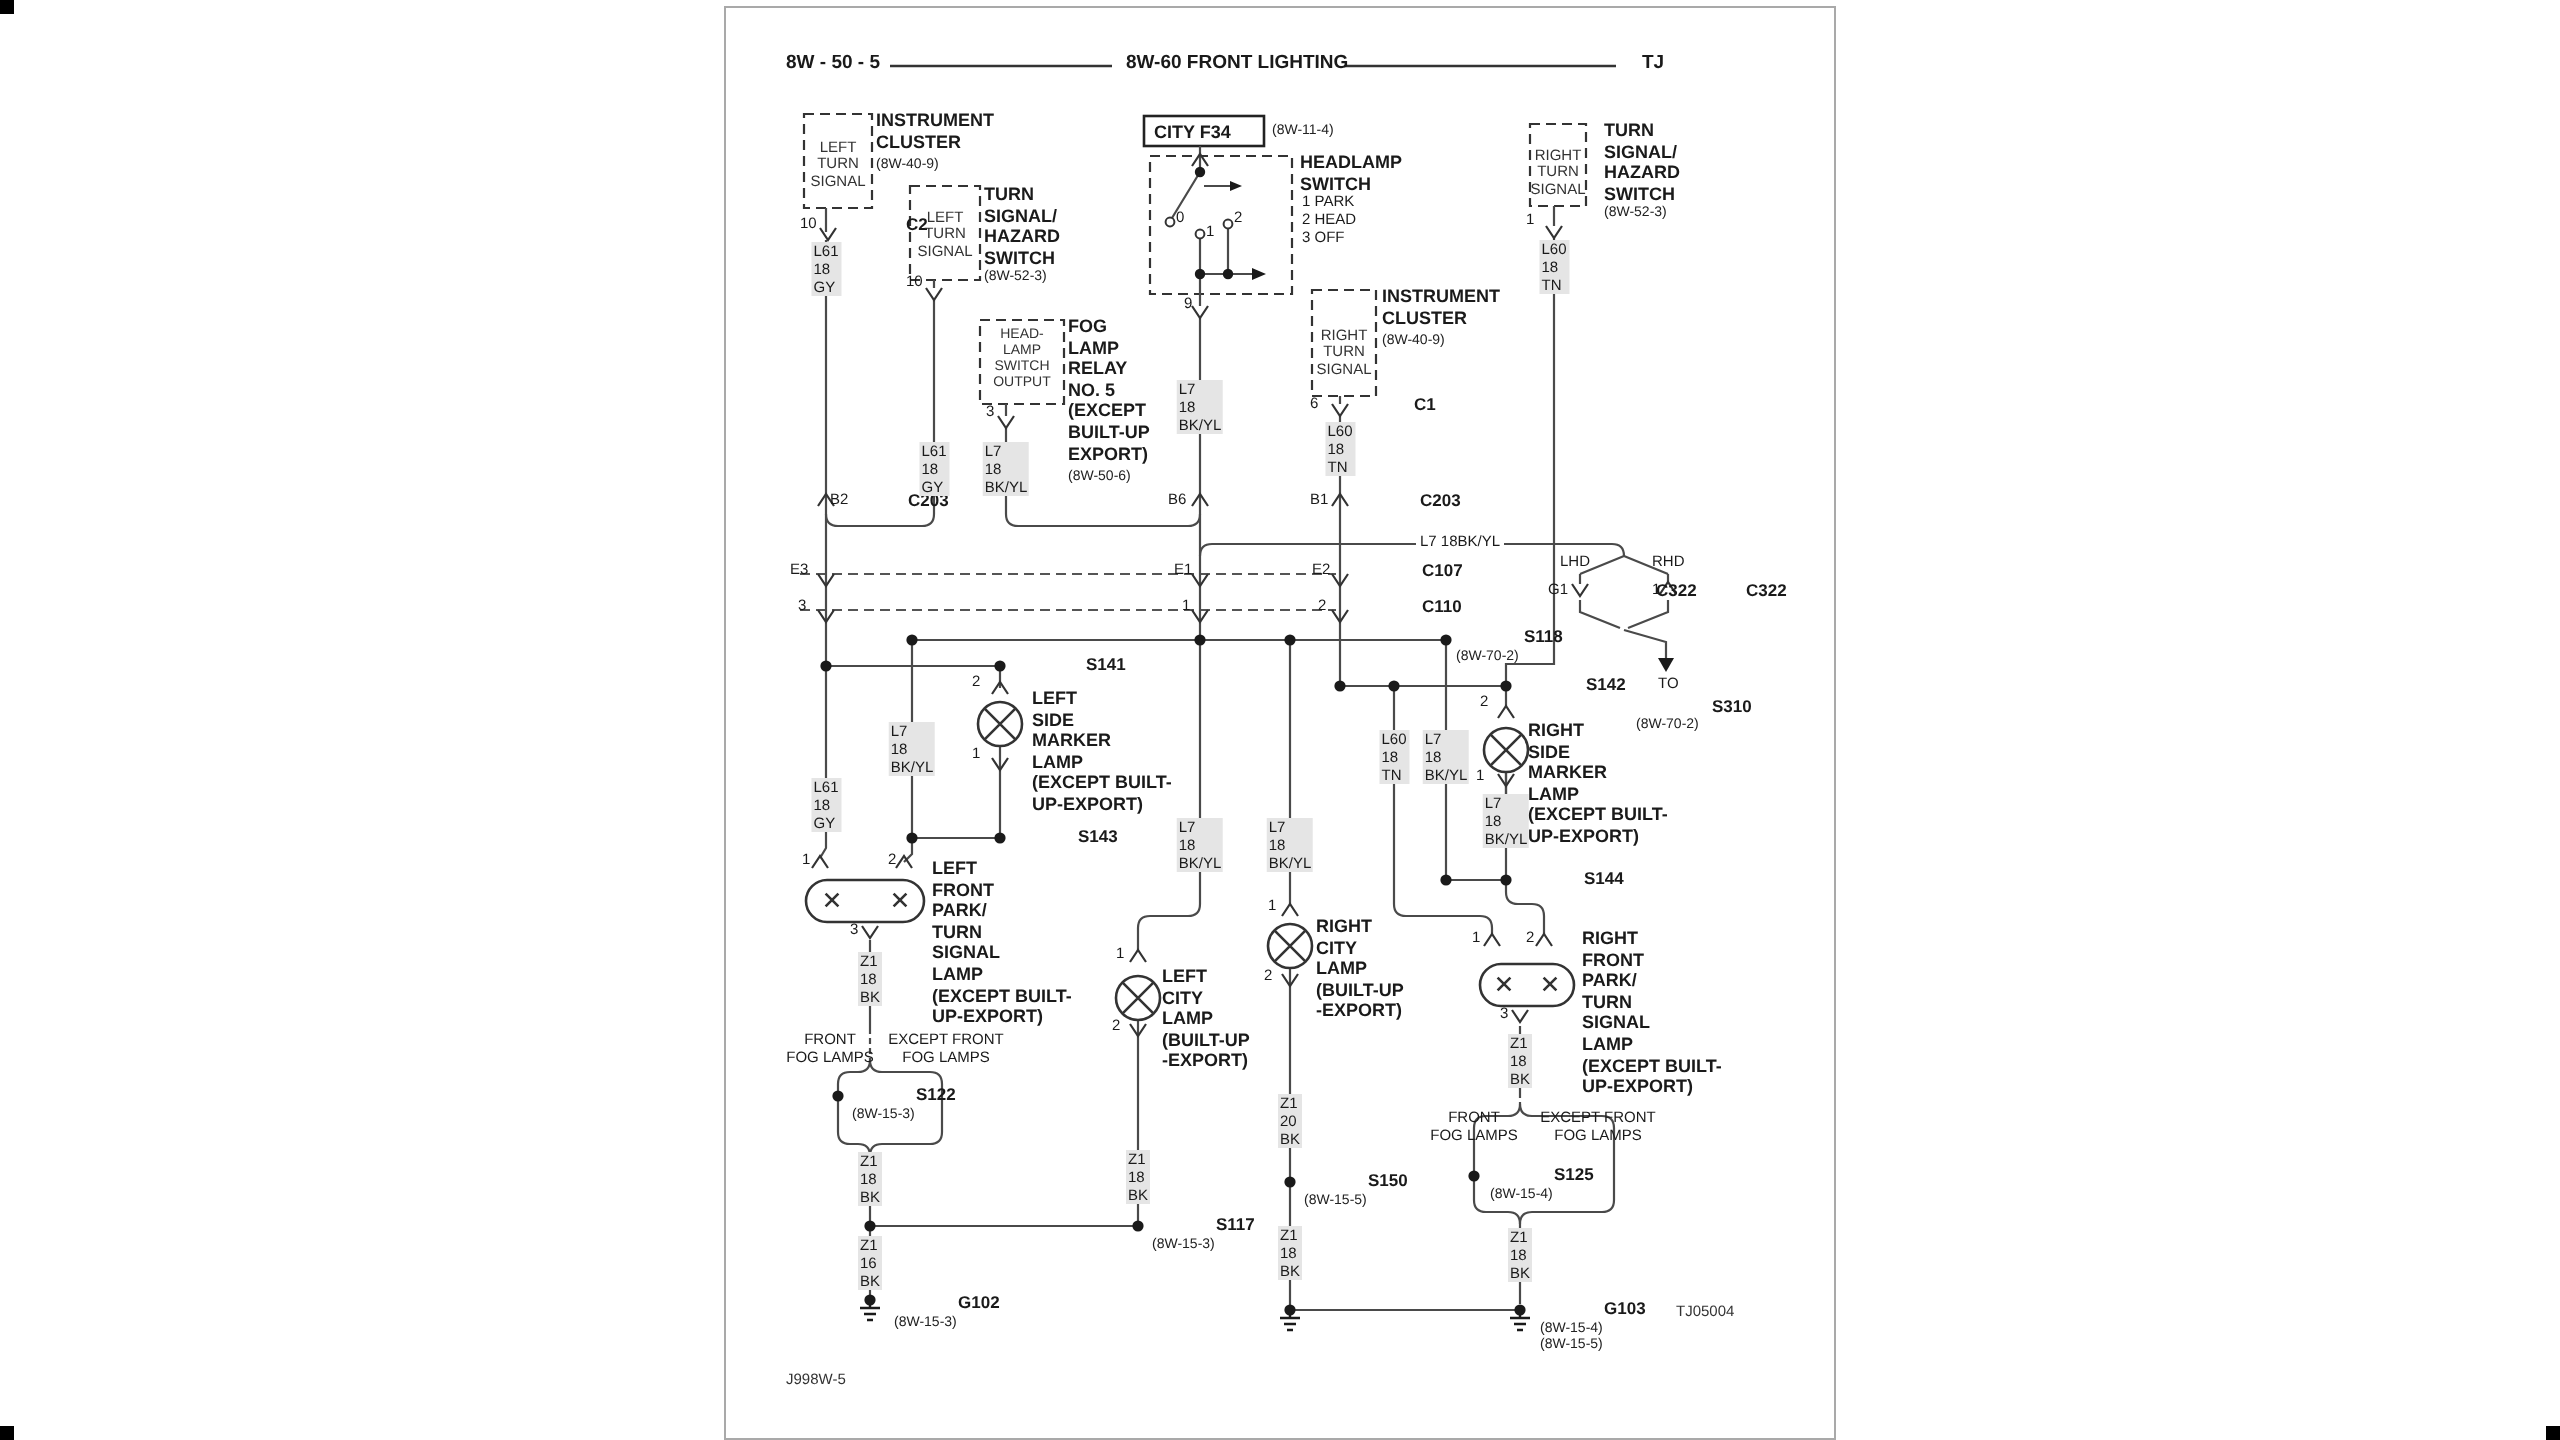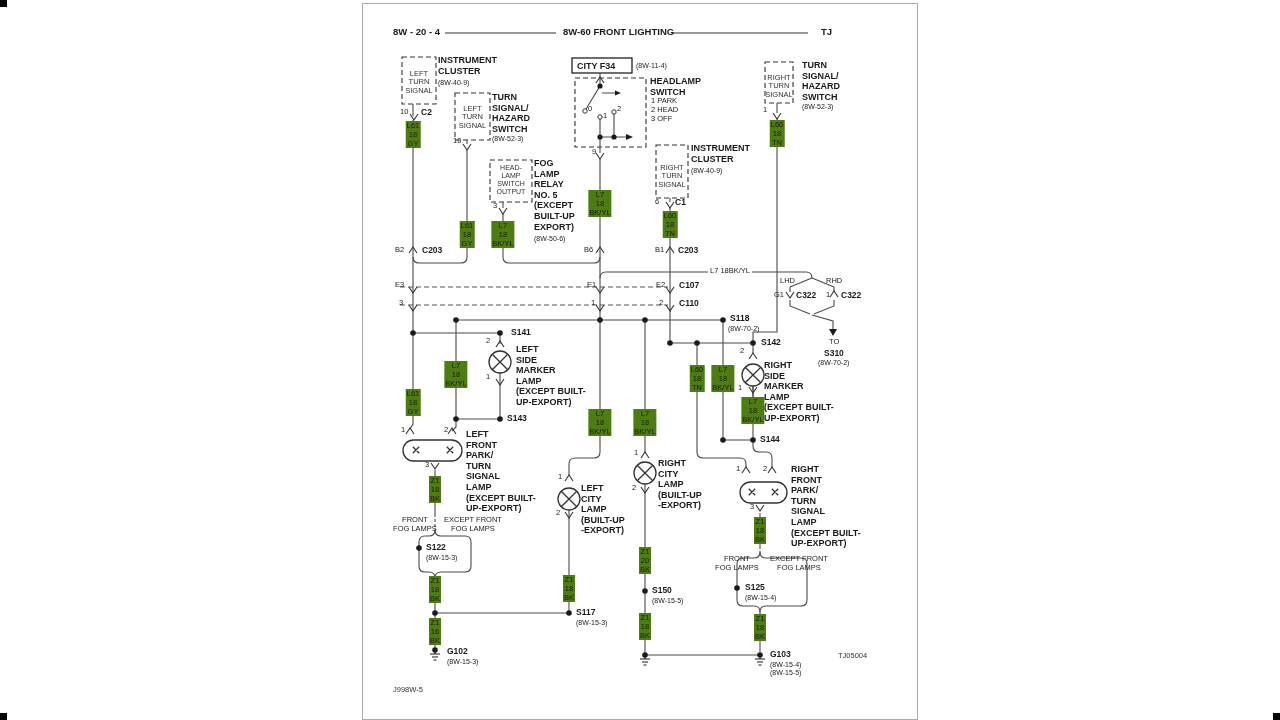--- a/index.html
+++ b/index.html
@@ -1,24 +1,24 @@
 <!DOCTYPE html>
 <html><head>
 <meta charset="utf-8">
 <style>
   html,body{margin:0;padding:0;background:#fff;}
   #app{position:relative;width:1280px;height:720px;background:#fff;overflow:hidden;
        font-family:"Liberation Sans",sans-serif;}
   svg{position:absolute;left:0;top:0;}
   .t{position:absolute;color:#1a1a1a;white-space:pre-line;line-height:1.18;}
   .n{font-size:9px;font-weight:bold;}
-  .sp{font-size:8.5px;font-weight:bold;}
+  .sp{font-size:8.5px;font-weight:bold;margin-left:32px;}
   .r{font-size:7px;color:#222;}
   .p{font-size:7.5px;}
-  .w{font-size:7.5px;background:#4d7c0f;text-align:center;transform:translateX(-50%);
+  .w{font-size:7.5px;background:#e5e5e5;text-align:left;transform:translateX(-50%);
      line-height:1.2;padding:0 1px;}
   .wb{font-size:7.5px;background:#fff;padding:0 2px;}
   .c{font-size:7.5px;text-align:center;transform:translateX(-50%);line-height:1.2;}
   .bx{font-size:7.5px;color:#333;text-align:center;line-height:1.13;}
   .bx4{font-size:7px;color:#333;text-align:center;line-height:1.13;}
   .hdr{font-size:9.5px;font-weight:bold;}
   .ft{font-size:7.5px;color:#333;}
 </style>
 </head>
 <body>
@@ -150,21 +150,21 @@
 
   <g stroke="#1a1a1a" stroke-width="1.2">
     <path d="M435,650 V654 M430,654 H440 M432,657 H438 M433.5,660 H436.5"></path>
     <path d="M645,655 V659 M640,659 H650 M642,662 H648 M643.5,665 H646.5"></path>
     <path d="M760,655 V659 M755,659 H765 M757,662 H763 M758.5,665 H761.5"></path>
   </g>
 
   <polygon points="829,329 837,329 833,336" fill="#1a1a1a"></polygon>
 </svg>
 
-<span class="t hdr" style="left:393px;top:26px">8W - 20 - 4</span>
+<span class="t hdr" style="left:393px;top:26px">8W - 50 - 5</span>
 <span class="t hdr" style="left:563px;top:26px">8W-60 FRONT LIGHTING</span>
 <span class="t hdr" style="left:821px;top:26px">TJ</span>
 <span class="t ft" style="left:393px;top:686px">J998W-5</span>
 <span class="t ft" style="left:838px;top:652px">TJ05004</span>
 
 <span class="t n" style="left:438px;top:55px">INSTRUMENT
 CLUSTER</span>
 <span class="t r" style="left:438px;top:79px">(8W-40-9)</span>
 <span class="t bx" style="left:402px;top:70px;width:34px">LEFT
 TURN
@@ -220,21 +220,21 @@
 <span class="t n" style="left:802px;top:60px">TURN
 SIGNAL/
 HAZARD
 SWITCH</span>
 <span class="t r" style="left:802px;top:103px">(8W-52-3)</span>
 <span class="t bx" style="left:765px;top:74px;width:28px">RIGHT
 TURN
 SIGNAL</span>
 <span class="t p" style="left:763px;top:106px">1</span>
 
-<span class="t p" style="left:395px;top:246px">B2</span>
+<span class="t p" style="left:415px;top:246px">B2</span>
 <span class="t sp" style="left:422px;top:245px">C203</span>
 <span class="t p" style="left:584px;top:246px">B6</span>
 <span class="t p" style="left:655px;top:246px">B1</span>
 <span class="t sp" style="left:678px;top:245px">C203</span>
 <span class="t p" style="left:395px;top:281px">E3</span>
 <span class="t p" style="left:587px;top:281px">E1</span>
 <span class="t p" style="left:656px;top:281px">E2</span>
 <span class="t sp" style="left:679px;top:280px">C107</span>
 <span class="t p" style="left:399px;top:299px">3</span>
 <span class="t p" style="left:591px;top:299px">1</span>

